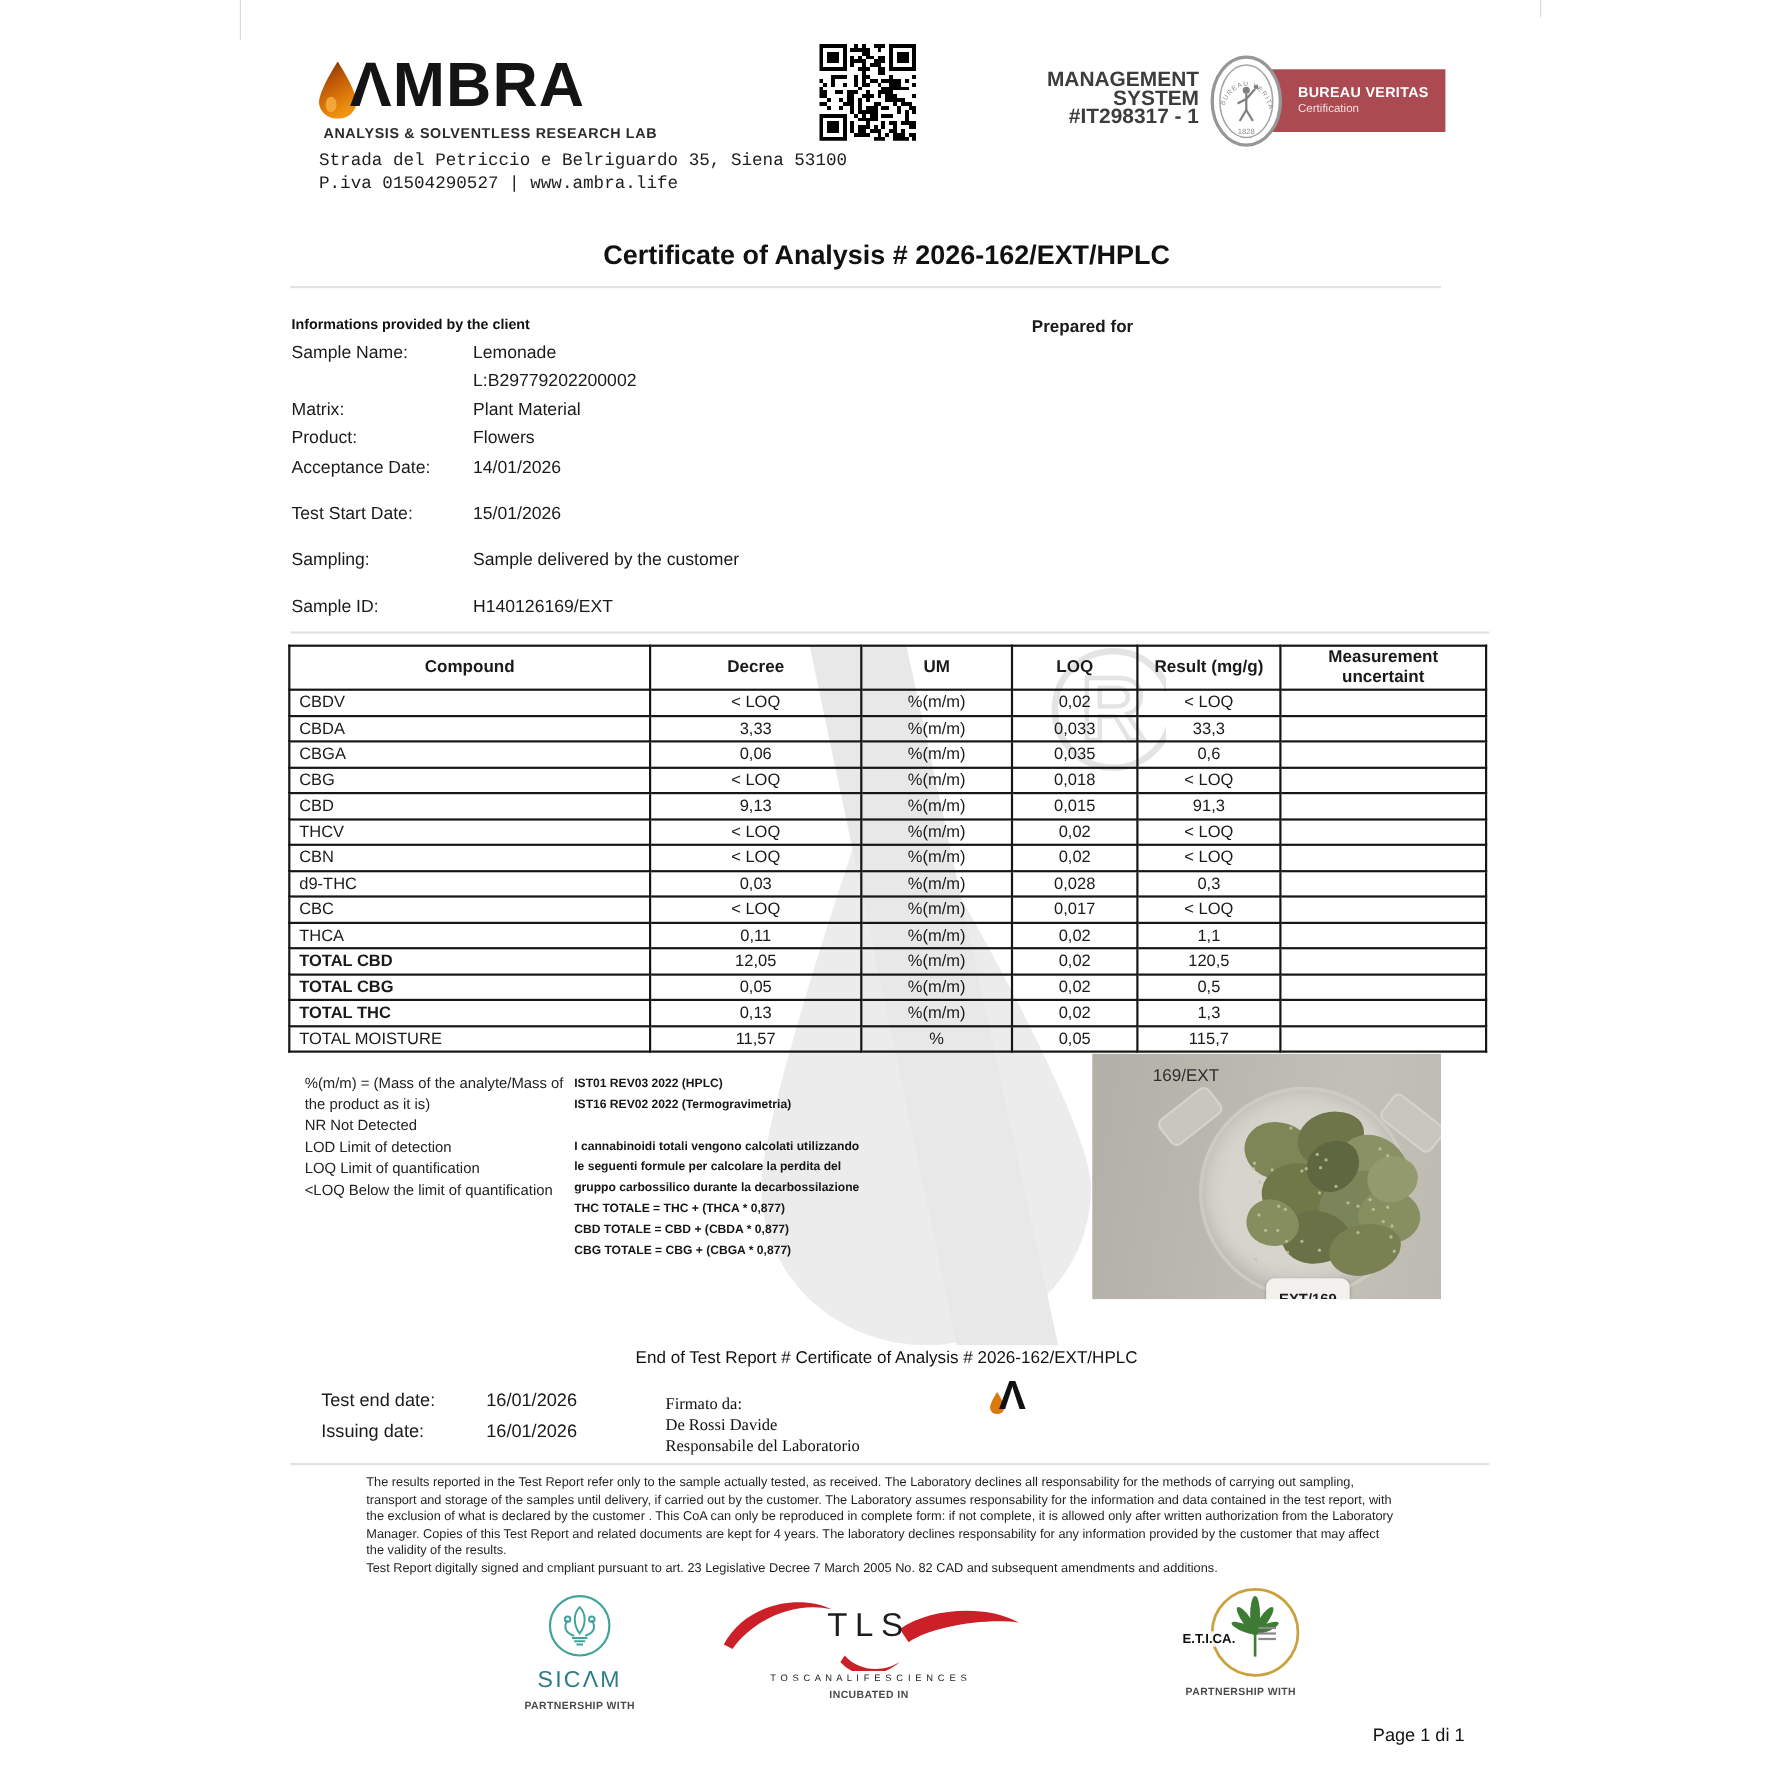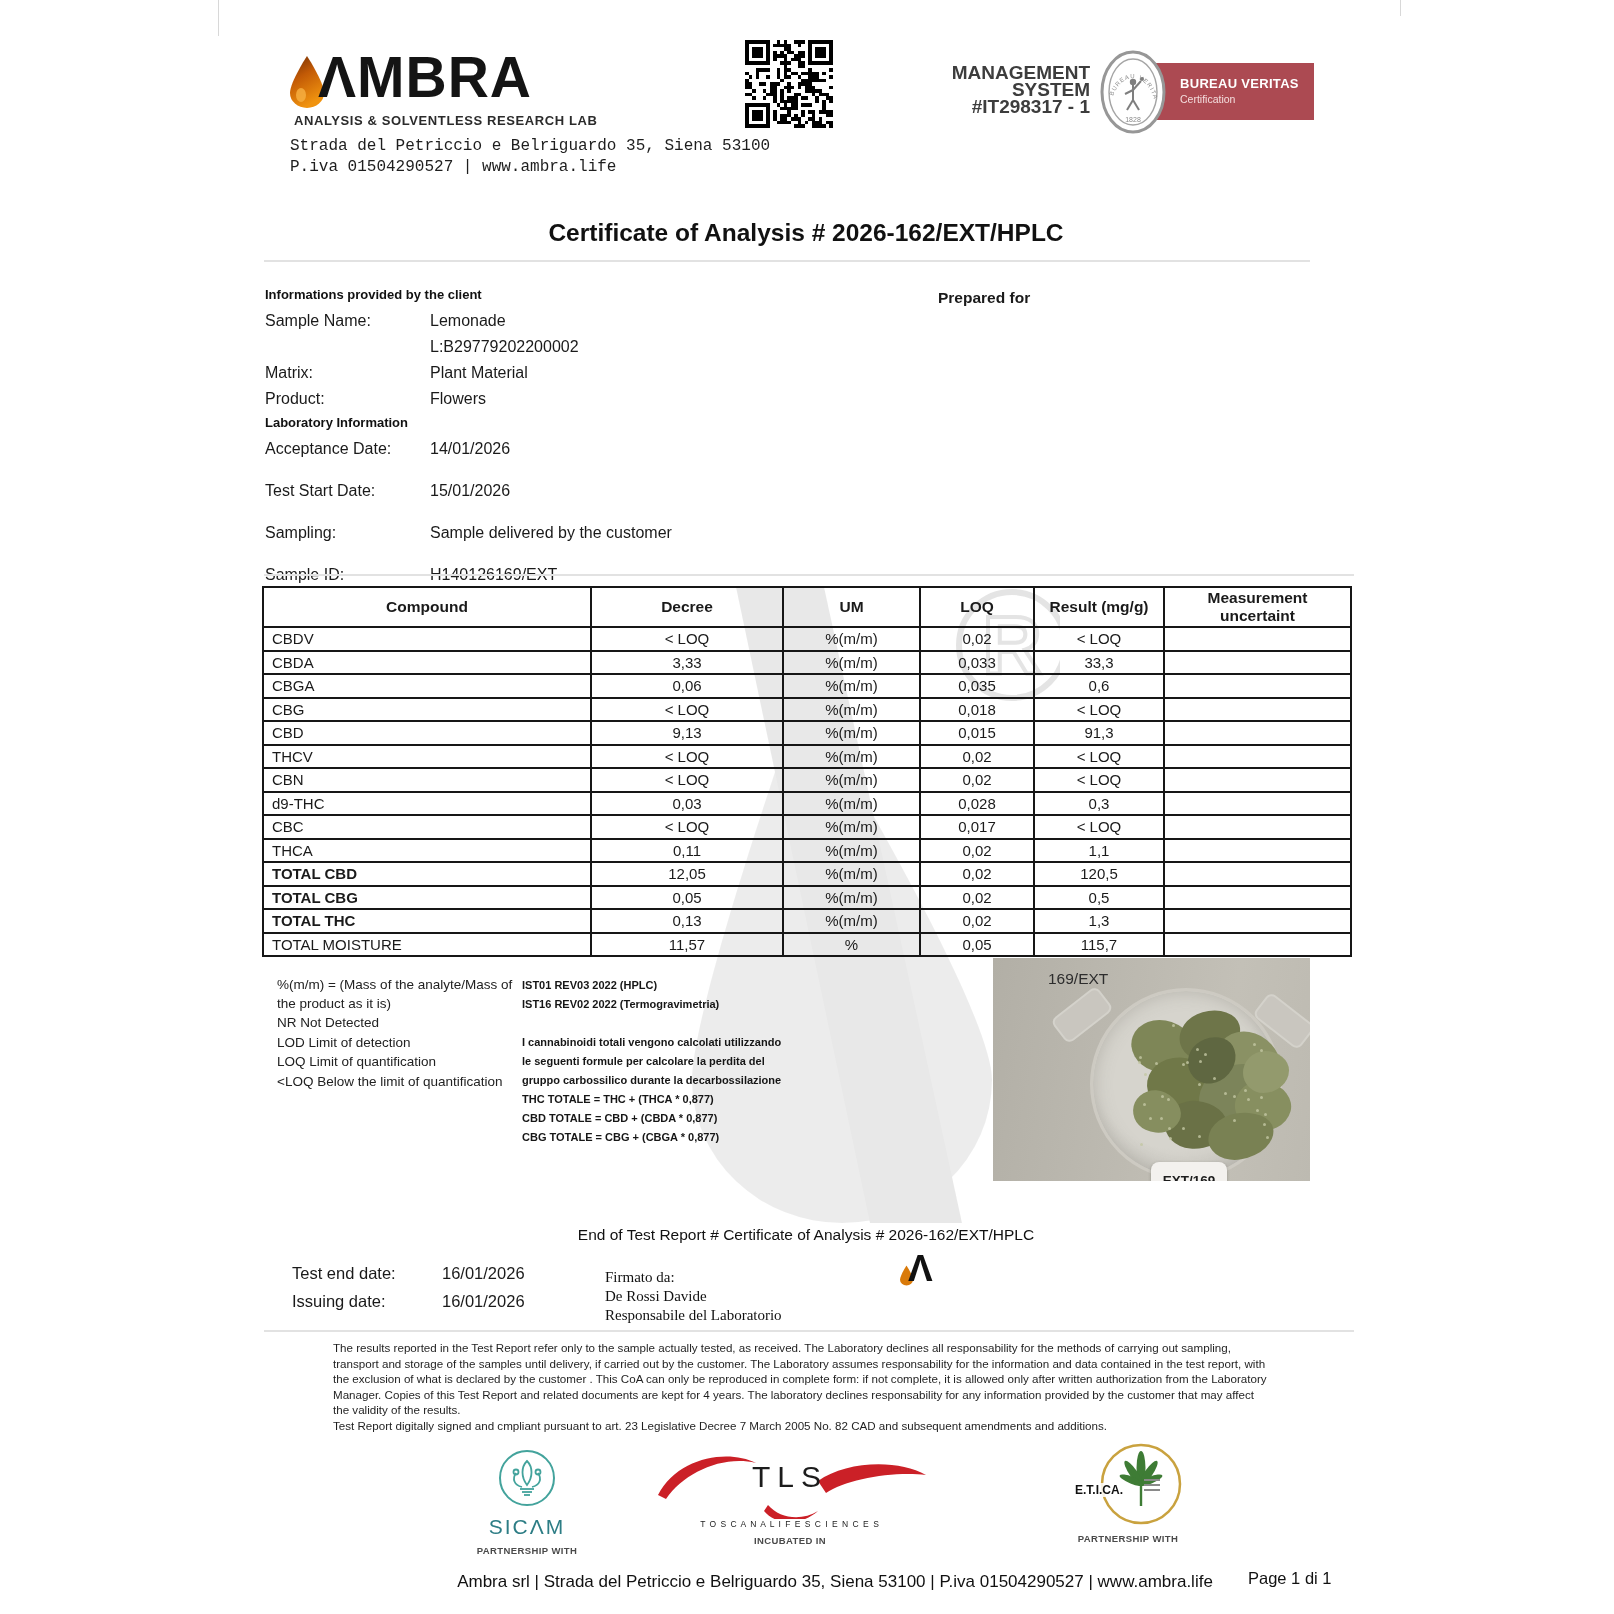--- a/index.html
+++ b/index.html
@@ -383,21 +383,20 @@
     <div class="info-grid">
       <div>Sample Name:</div>
       <div>Lemonade</div>
       <div></div>
       <div>L:B29779202200002</div>
       <div>Matrix:</div>
       <div>Plant Material</div>
       <div>Product:</div>
       <div>Flowers</div>
     </div>
-    <div class="sec-title">Laboratory Information</div>
     <div class="info-grid" style="row-gap:21px;">
       <div>Acceptance Date:</div>
       <div>14/01/2026</div>
       <div>Test Start Date:</div>
       <div>15/01/2026</div>
       <div>Sampling:</div>
       <div>Sample delivered by the customer</div>
       <div>Sample ID:</div>
       <div>H140126169/EXT</div>
     </div>
@@ -683,16 +682,15 @@
         </g>
       </svg>
       <div id="etica-name">E.T.I.CA.</div>
       <div class="etica-bar" style="top:38px;"></div>
       <div class="etica-bar" style="top:43px;"></div>
       <div class="etica-bar" style="top:48px;"></div>
     </div>
     <div class="caption">PARTNERSHIP WITH</div>
   </div>
 
-  <div id="footer-line" class="abs z">Ambra srl | Strada del Petriccio e Belriguardo 35, Siena 53100 | P.iva 01504290527 | www.ambra.life</div>
   <div id="page-num" class="abs z">Page 1 di 1</div>
 
 </div>
 
 </body></html>

